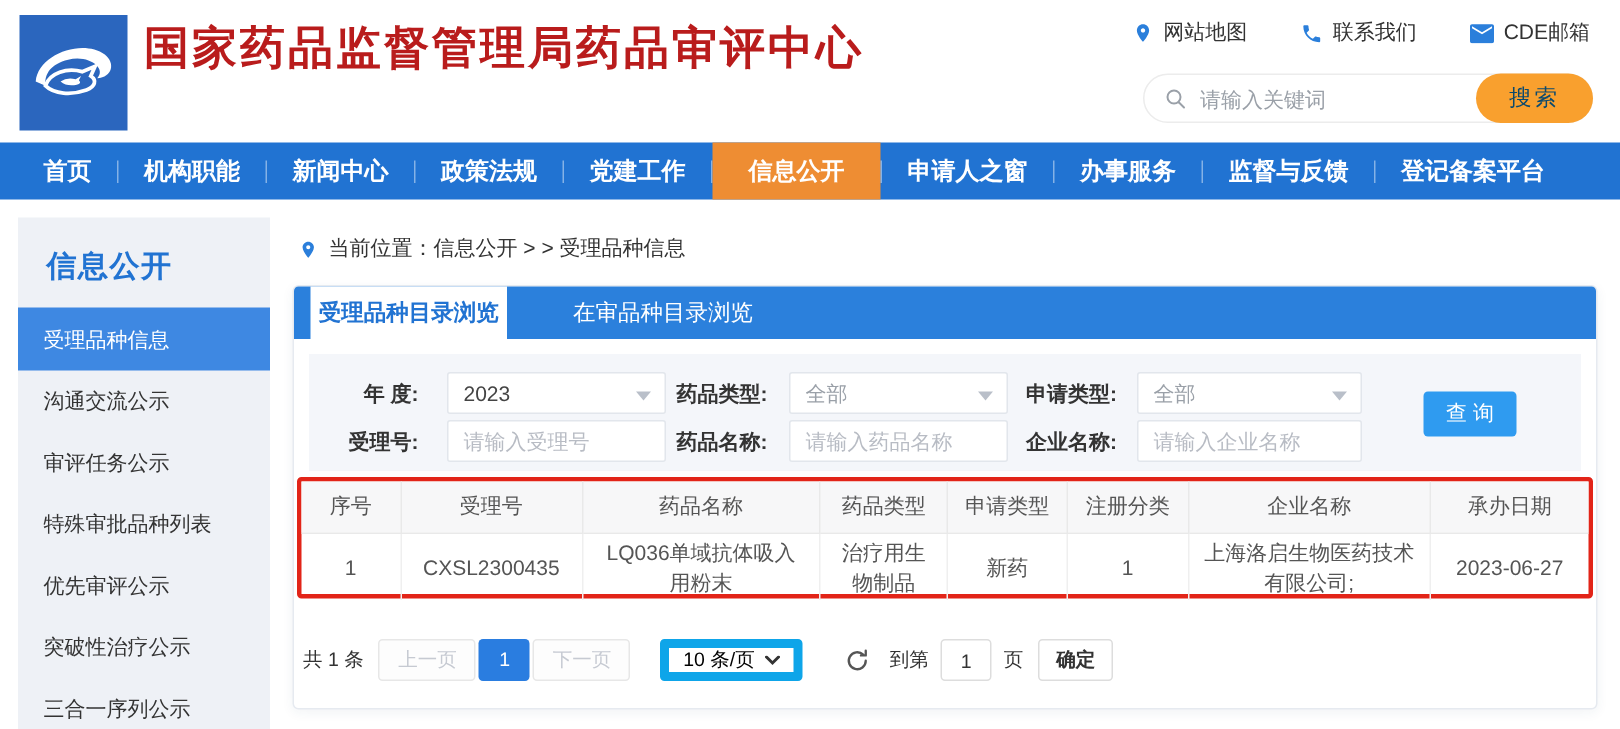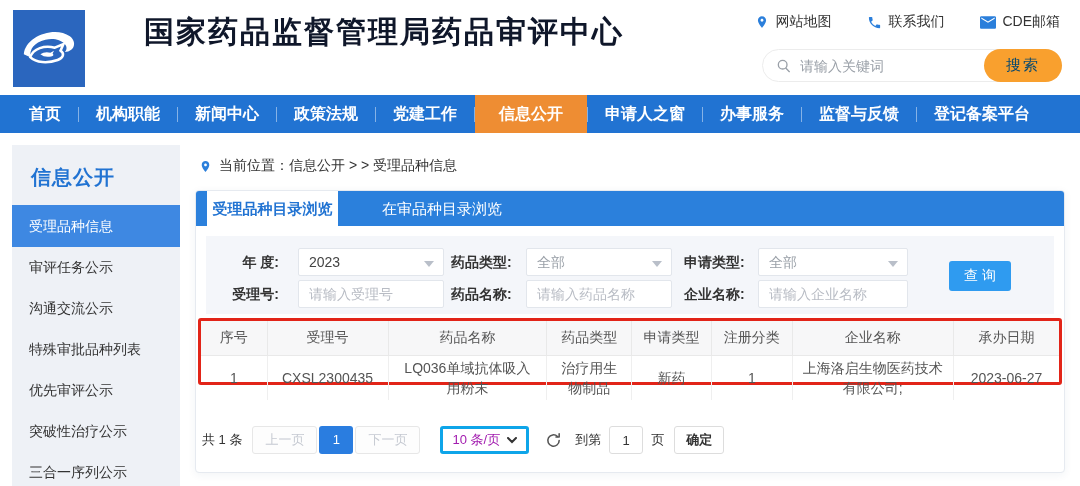--- a/index.html
+++ b/index.html
@@ -4,21 +4,21 @@
 <style>
   * { margin:0; padding:0; box-sizing:border-box; }
   html,body { background:#fff; }
   body { font-family:"Liberation Sans","DejaVu Sans",sans-serif; }
   .page { position:relative; width:1080px; height:486px; background:#fff; overflow:hidden; }
 
   
   .header { position:absolute; left:0; top:0; width:1080px; height:95px; background:#fff; }
   .logo { position:absolute; left:13px; top:10px; width:72px; height:77px; background:#2b66be; }
   .logo svg { width:100%; height:100%; display:block; }
-  .site-title { position:absolute; left:96px; top:12px; font-size:30px; font-weight:bold; color:#0f172a; letter-spacing:2px; white-space:nowrap;margin-left:48px; }
+  .site-title { position:absolute; left:96px; top:12px; font-size:30px; font-weight:bold; color:#b91c1c; letter-spacing:2px; white-space:nowrap; }
   .site-subtitle { position:absolute; left:97px; top:54px; font-size:17px; font-weight:bold; color:#3b5cd7; letter-spacing:1.6px; white-space:nowrap; }
   .top-links { position:absolute; right:20px; top:13px; display:flex; gap:36px; align-items:flex-start; }
   .top-link { display:flex; align-items:center; gap:6px; font-size:14px; color:#333; cursor:pointer; }
   .top-link svg { display:block; }
   .search-pill { position:absolute; left:762px; top:49px; width:300px; height:33px; border:1px solid #ececec; border-radius:17px; background:#fff; display:flex; align-items:center; }
   .search-pill .mag { margin-left:13px; }
   .search-input { border:none; outline:none; flex:1; height:100%; margin-left:8px; font-size:14px; color:#701a75; background:transparent; font-family:inherit; }
   .search-input::placeholder { color:#9aa0a8; }
   .search-btn { position:absolute; right:-1px; top:-1px; width:78px; height:33px; border:none; border-radius:17px; background:#f9a02e; color:#0c4a6e; font-size:15px; letter-spacing:2px; cursor:pointer; font-family:inherit; }
 
@@ -50,33 +50,33 @@
   .f-label { position:absolute; font-size:14px; font-weight:bold; color:#333; text-align:right; line-height:28px; white-space:nowrap; }
   .f-box { position:absolute; height:28px; background:#fff; border:1px solid #e2e6ec; border-radius:2px; }
   .f-select { line-height:26px; padding-left:10px; font-size:14px; cursor:pointer; }
   .f-select .caret { position:absolute; right:9px; top:12px; width:0; height:0; border-left:5px solid transparent; border-right:5px solid transparent; border-top:6px solid #b9bfc9; }
   .val-dark { color:#444; } .val-gray { color:#9aa0a8; }
   .f-input { padding-left:10px; font-size:14px; color:#701a75; outline:none; font-family:inherit; }
   .f-input::placeholder { color:#b8bcc4; }
   .query-btn { position:absolute; left:743px; top:25px; width:62px; height:30px; background:#2f9bf0; border:none; border-radius:3px; color:#fff; font-size:14px; letter-spacing:4px; padding-left:4px; cursor:pointer; font-family:inherit; }
 
   
-  .table-annot { position:absolute; left:198px; top:318px; width:864px; height:67px; border:3px solid #e22418; border-radius:3px; background:#fff; }
+  .table-annot { position:absolute; left:198px; top:318px; width:864px; height:81px; border:3px solid #e22418; border-radius:3px; background:#fff; }
   table.data { width:100%; height:100%; border-collapse:collapse; table-layout:fixed; }
   table.data th { background:#f7f7f8; font-weight:normal; color:#555; font-size:14px; height:34px; border-right:1px solid #e9e9e9; border-bottom:1px solid #e9e9e9; }
   table.data td { color:#555; font-size:14px; text-align:center; border-right:1px solid #efefef; line-height:1.45; padding:2px 10px; }
   table.data th:last-child, table.data td:last-child { border-right:none; }
 
   
   .pagination { position:absolute; left:202px; top:426px; display:flex; align-items:center; font-size:13px; color:#333; }
   .pg-total { margin-right:10px; white-space:nowrap; }
   .pg-btn { height:28px; line-height:26px; padding:0 12px; border:1px solid #e7e7e7; border-radius:3px; background:#fdfdfd; color:#c6cad2; cursor:pointer; white-space:nowrap; }
   .pg-page { width:34px; height:28px; line-height:28px; text-align:center; background:#2a7de0; color:#fff; border-radius:3px; margin:0 2px; cursor:pointer; }
   .pg-prev { margin-right:0; } .pg-next { margin-right:20px; }
-  .pg-size { height:28px; line-height:26px; padding:0 9px; border:3px solid #0ea5e9; border-radius:3px; background:#fff; color:#a21caf; display:flex; align-items:center; gap:7px; margin-right:16px; cursor:pointer; }
+  .pg-size { height:28px; line-height:26px; padding:0 9px; border:6px solid #0ea5e9; border-radius:3px; background:#fff; color:#000000; display:flex; align-items:center; gap:7px; margin-right:28px; cursor:pointer; }
   .pg-refresh { margin-right:13px; cursor:pointer; display:flex; align-items:center; }
   .pg-text { margin-right:8px; white-space:nowrap; }
   .pg-goto { width:34px; height:28px; border:1px solid #ddd; border-radius:3px; text-align:center; font-size:13px; color:#333; outline:none; margin-right:8px; font-family:inherit; }
   .pg-unit { margin-right:10px; }
   .pg-confirm { height:28px; line-height:26px; padding:0 11px; border:1px solid #ddd; border-radius:3px; background:#fff; color:#333; font-weight:bold; cursor:pointer; }
 </style>
 </head>
 <body>
 
 <div class="page">
@@ -140,22 +140,22 @@
     <div class="nav-item">办事服务</div>
     <div class="nav-divider"></div>
     <div class="nav-item">监督与反馈</div>
     <div class="nav-divider"></div>
     <div class="nav-item">登记备案平台</div>
   </div>
 
   <div class="sidebar">
     <div class="sidebar-title">信息公开</div>
     <div class="side-item active">受理品种信息</div>
+    <div class="side-item">沟通交流公示</div>
     <div class="side-item">审评任务公示</div>
-    <div class="side-item">沟通交流公示</div>
     <div class="side-item">特殊审批品种列表</div>
     <div class="side-item">优先审评公示</div>
     <div class="side-item">突破性治疗公示</div>
     <div class="side-item">三合一序列公示</div>
   </div>
 
   <div class="breadcrumb">
     <svg width="13" height="15" viewBox="0 0 24 24">
         <path fill="#2b7fdb" d="M12 2C8.1 2 5 5.1 5 9c0 5.2 7 13 7 13s7-7.8 7-13c0-3.9-3.1-7-7-7zm0 9.5c-1.4 0-2.5-1.1-2.5-2.5S10.6 6.5 12 6.5s2.5 1.1 2.5 2.5-1.1 2.5-2.5 2.5z"></path>
       </svg>

